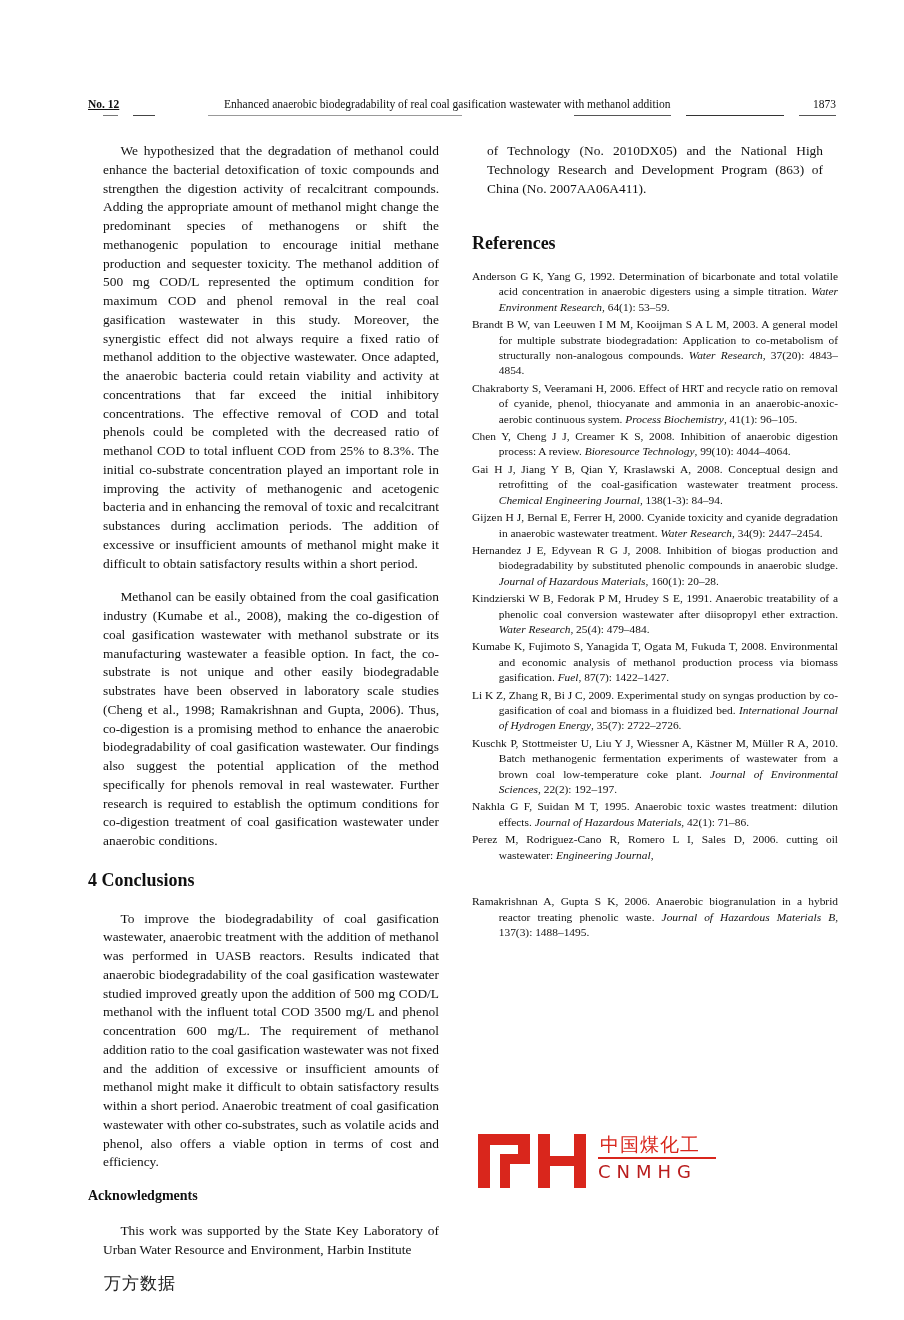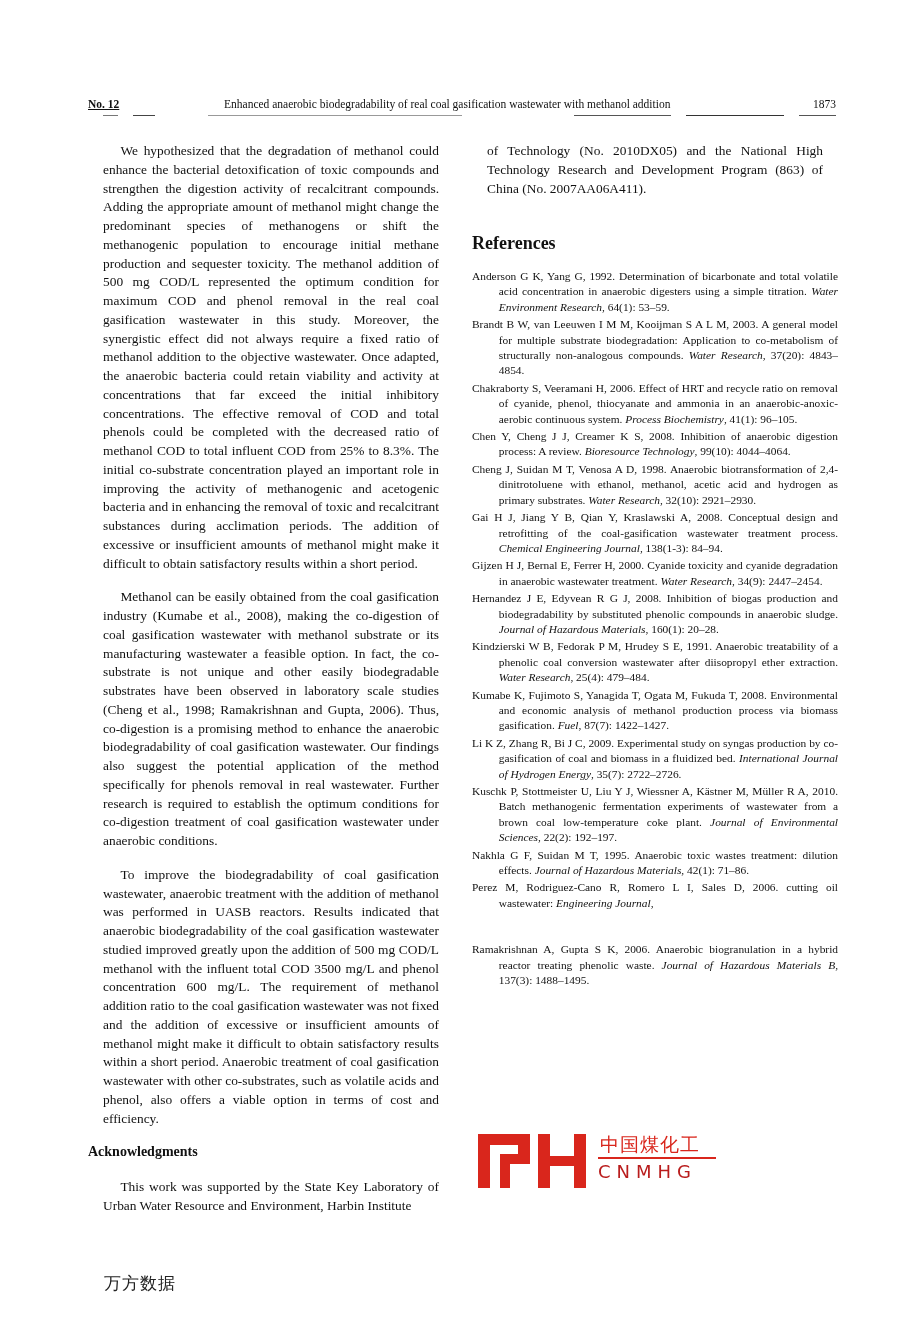--- a/index.html
+++ b/index.html
@@ -35,34 +35,34 @@
 <div class="header">
   <span class="no">No. 12</span>
   <span class="title">Enhanced anaerobic biodegradability of real coal gasification wastewater with methanol addition</span>
   <span class="pg">1873</span>
   <div class="rule"></div>
 </div>
 
 <div class="col left">
   <p class="indent">We hypothesized that the degradation of methanol could enhance the bacterial detoxification of toxic compounds and strengthen the digestion activity of recalcitrant compounds. Adding the appropriate amount of methanol might change the predominant species of methanogens or shift the methanogenic population to encourage initial methane production and sequester toxicity. The methanol addition of 500 mg COD/L represented the optimum condition for maximum COD and phenol removal in the real coal gasification wastewater in this study. Moreover, the synergistic effect did not always require a fixed ratio of methanol addition to the objective wastewater. Once adapted, the anaerobic bacteria could retain viability and activity at concentrations that far exceed the initial inhibitory concentrations. The effective removal of COD and total phenols could be completed with the decreased ratio of methanol COD to total influent COD from 25% to 8.3%. The initial co-substrate concentration played an important role in improving the activity of methanogenic and acetogenic bacteria and in enhancing the removal of toxic and recalcitrant substances during acclimation periods. The addition of excessive or insufficient amounts of methanol might make it difficult to obtain satisfactory results within a short period.</p>
   <p class="indent">Methanol can be easily obtained from the coal gasification industry (Kumabe et al., 2008), making the co-digestion of coal gasification wastewater with methanol substrate or its manufacturing wastewater a feasible option. In fact, the co-substrate is not unique and other easily biodegradable substrates have been observed in laboratory scale studies (Cheng et al., 1998; Ramakrishnan and Gupta, 2006). Thus, co-digestion is a promising method to enhance the anaerobic biodegradability of coal gasification wastewater. Our findings also suggest the potential application of the method specifically for phenols removal in real wastewater. Further research is required to establish the optimum conditions for co-digestion treatment of coal gasification wastewater under anaerobic conditions.</p>
+  <h2 style="margin-top:20px;margin-bottom:20px;">4 Conclusions</h2>
   <p class="indent">To improve the biodegradability of coal gasification wastewater, anaerobic treatment with the addition of methanol was performed in UASB reactors. Results indicated that anaerobic biodegradability of the coal gasification wastewater studied improved greatly upon the addition of 500 mg COD/L methanol with the influent total COD 3500 mg/L and phenol concentration 600 mg/L. The requirement of methanol addition ratio to the coal gasification wastewater was not fixed and the addition of excessive or insufficient amounts of methanol might make it difficult to obtain satisfactory results within a short period. Anaerobic treatment of coal gasification wastewater with other co-substrates, such as volatile acids and phenol, also offers a viable option in terms of cost and efficiency.</p>
   <h3 style="margin-top:10px;margin-bottom:16px;">Acknowledgments</h3>
   <p class="indent">This work was supported by the State Key Laboratory of Urban Water Resource and Environment, Harbin Institute</p>
 </div>
 
 <div class="col right">
   <p>of Technology (No. 2010DX05) and the National High Technology Research and Development Program (863) of China (No. 2007AA06A411).</p>
   <h2 style="margin-top:36px;margin-bottom:16px;">References</h2>
   <div class="refs">
     <div class="ref"><span>Anderson G K, Yang G, 1992. Determination of bicarbonate and total volatile acid concentration in anaerobic digesters using a simple titration. </span><i>Water Environment Research</i><span>, 64(1): 53–59.</span></div>
     <div class="ref"><span>Brandt B W, van Leeuwen I M M, Kooijman S A L M, 2003. A general model for multiple substrate biodegradation: Application to co-metabolism of structurally non-analogous compounds. </span><i>Water Research</i><span>, 37(20): 4843–4854.</span></div>
     <div class="ref"><span>Chakraborty S, Veeramani H, 2006. Effect of HRT and recycle ratio on removal of cyanide, phenol, thiocyanate and ammonia in an anaerobic-anoxic-aerobic continuous system. </span><i>Process Biochemistry</i><span>, 41(1): 96–105.</span></div>
     <div class="ref"><span>Chen Y, Cheng J J, Creamer K S, 2008. Inhibition of anaerobic digestion process: A review. </span><i>Bioresource Technology</i><span>, 99(10): 4044–4064.</span></div>
-    <div class="ref"><span>Cheng J, Suidan M T, Venosa A D, 1998. Anaerobic biotransformation of 2,4-dinitrotoluene with ethanol, methanol, acetic acid and hydrogen as primary substrates. </span><i>Water Research</i><span>, 32(10): 2921–2930.</span></div>
     <div class="ref"><span>Gai H J, Jiang Y B, Qian Y, Kraslawski A, 2008. Conceptual design and retrofitting of the coal-gasification wastewater treatment process. </span><i>Chemical Engineering Journal</i><span>, 138(1-3): 84–94.</span></div>
     <div class="ref"><span>Gijzen H J, Bernal E, Ferrer H, 2000. Cyanide toxicity and cyanide degradation in anaerobic wastewater treatment. </span><i>Water Research</i><span>, 34(9): 2447–2454.</span></div>
     <div class="ref"><span>Hernandez J E, Edyvean R G J, 2008. Inhibition of biogas production and biodegradability by substituted phenolic compounds in anaerobic sludge. </span><i>Journal of Hazardous Materials</i><span>, 160(1): 20–28.</span></div>
     <div class="ref"><span>Kindzierski W B, Fedorak P M, Hrudey S E, 1991. Anaerobic treatability of a phenolic coal conversion wastewater after diisopropyl ether extraction. </span><i>Water Research</i><span>, 25(4): 479–484.</span></div>
     <div class="ref"><span>Kumabe K, Fujimoto S, Yanagida T, Ogata M, Fukuda T, 2008. Environmental and economic analysis of methanol production process via biomass gasification. </span><i>Fuel</i><span>, 87(7): 1422–1427.</span></div>
     <div class="ref"><span>Li K Z, Zhang R, Bi J C, 2009. Experimental study on syngas production by co-gasification of coal and biomass in a fluidized bed. </span><i>International Journal of Hydrogen Energy</i><span>, 35(7): 2722–2726.</span></div>
     <div class="ref"><span>Kuschk P, Stottmeister U, Liu Y J, Wiessner A, Kästner M, Müller R A, 2010. Batch methanogenic fermentation experiments of wastewater from a brown coal low-temperature coke plant. </span><i>Journal of Environmental Sciences</i><span>, 22(2): 192–197.</span></div>
     <div class="ref"><span>Nakhla G F, Suidan M T, 1995. Anaerobic toxic wastes treatment: dilution effects. </span><i>Journal of Hazardous Materials</i><span>, 42(1): 71–86.</span></div>
     <div class="ref" style="min-height:60px;"><span>Perez M, Rodriguez-Cano R, Romero L I, Sales D, 2006. cutting oil wastewater: </span><i>Engineering Journal</i><span>,</span></div>
     <div class="ref"><span>Ramakrishnan A, Gupta S K, 2006. Anaerobic biogranulation in a hybrid reactor treating phenolic waste. </span><i>Journal of Hazardous Materials B</i><span>, 137(3): 1488–1495.</span></div>

